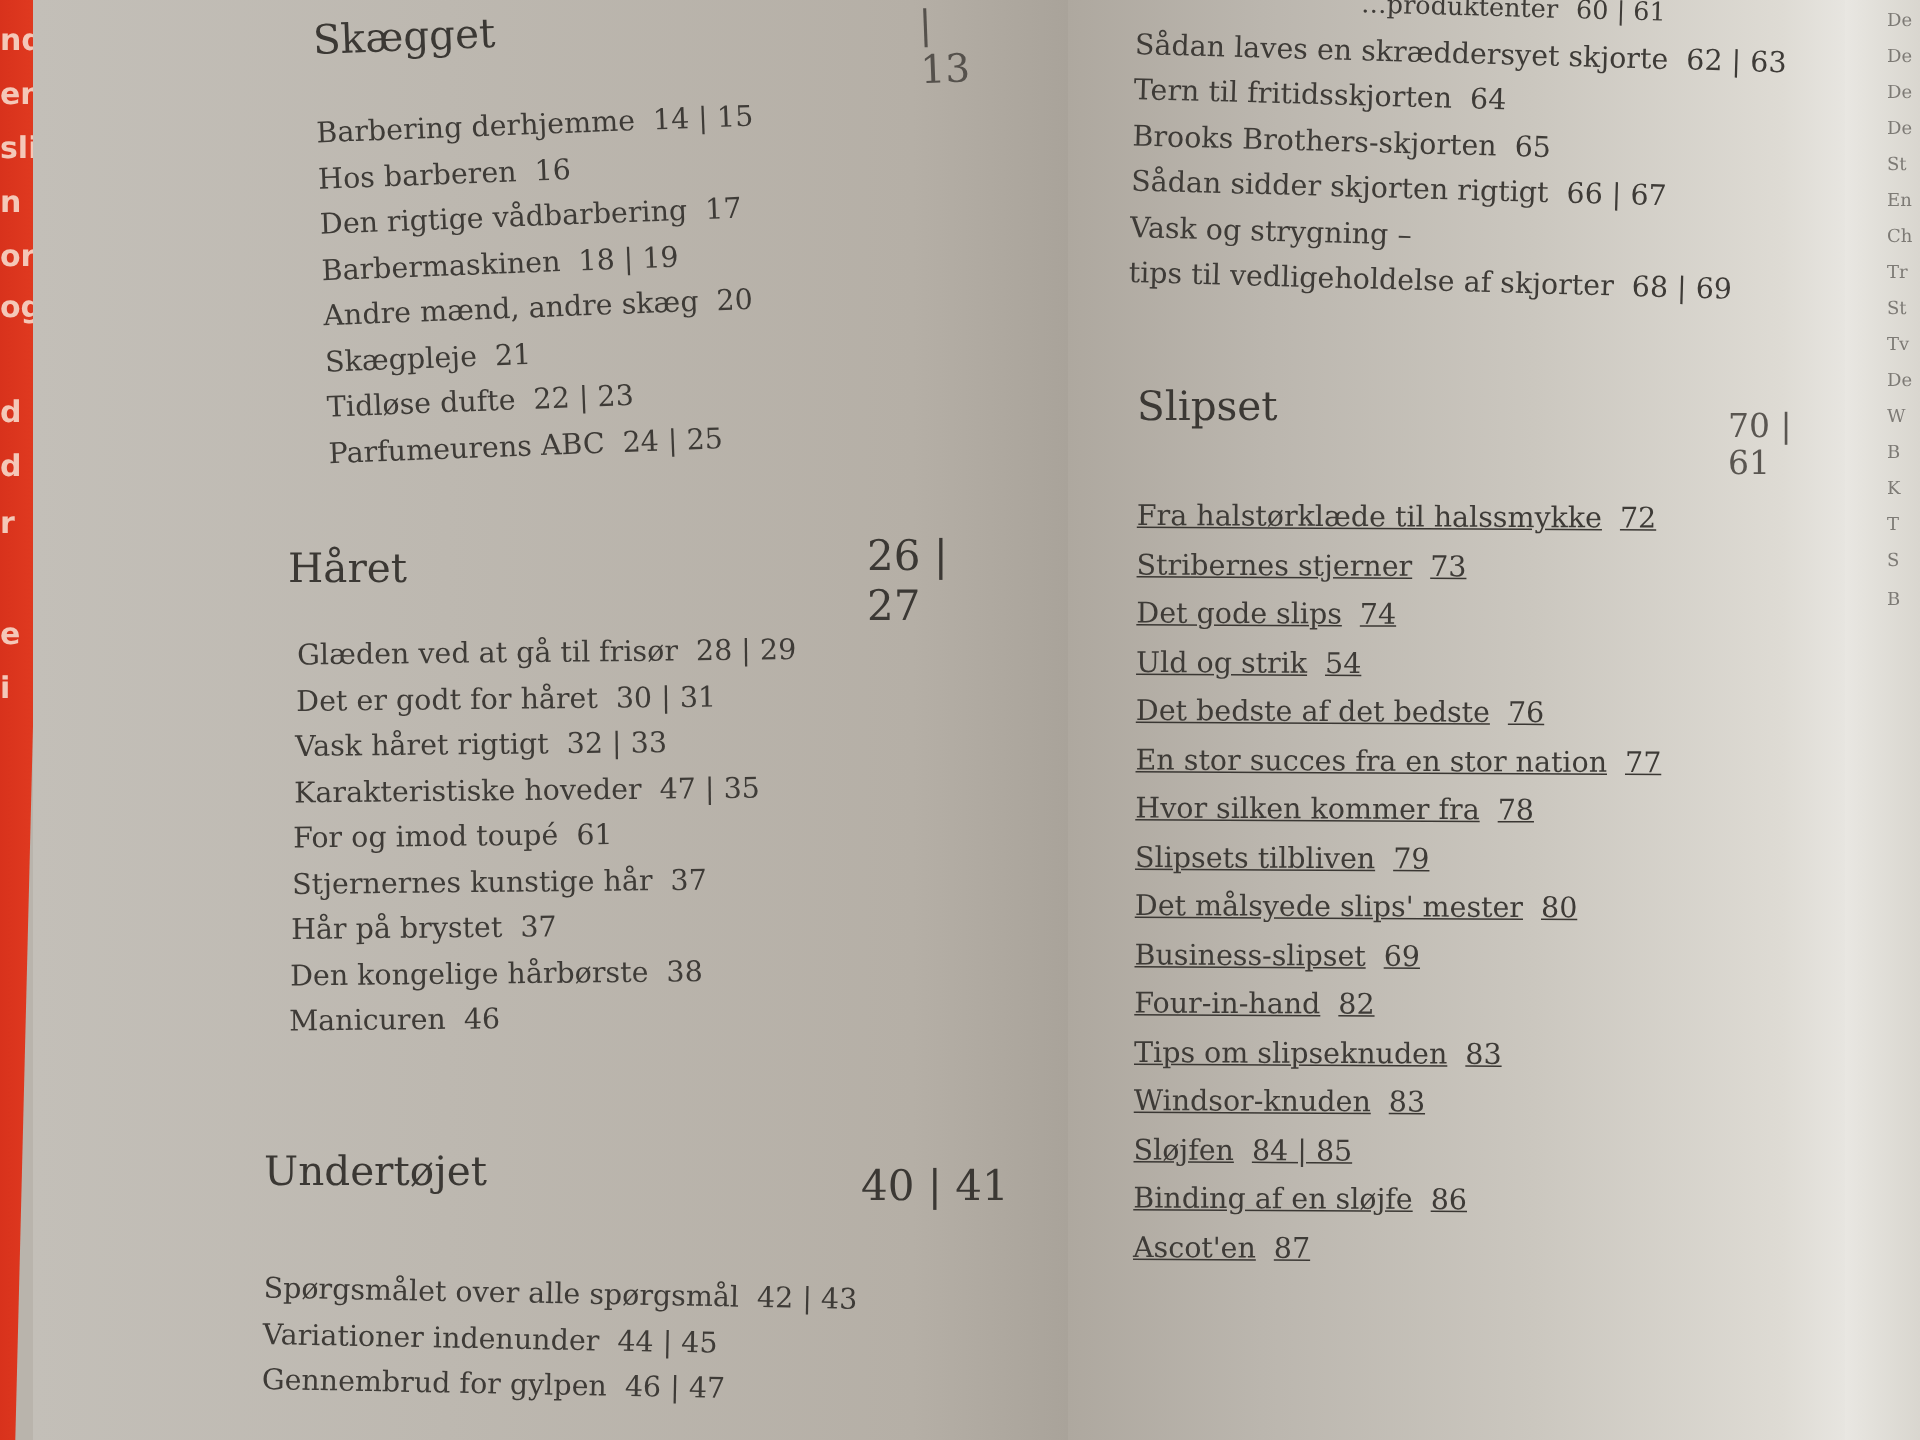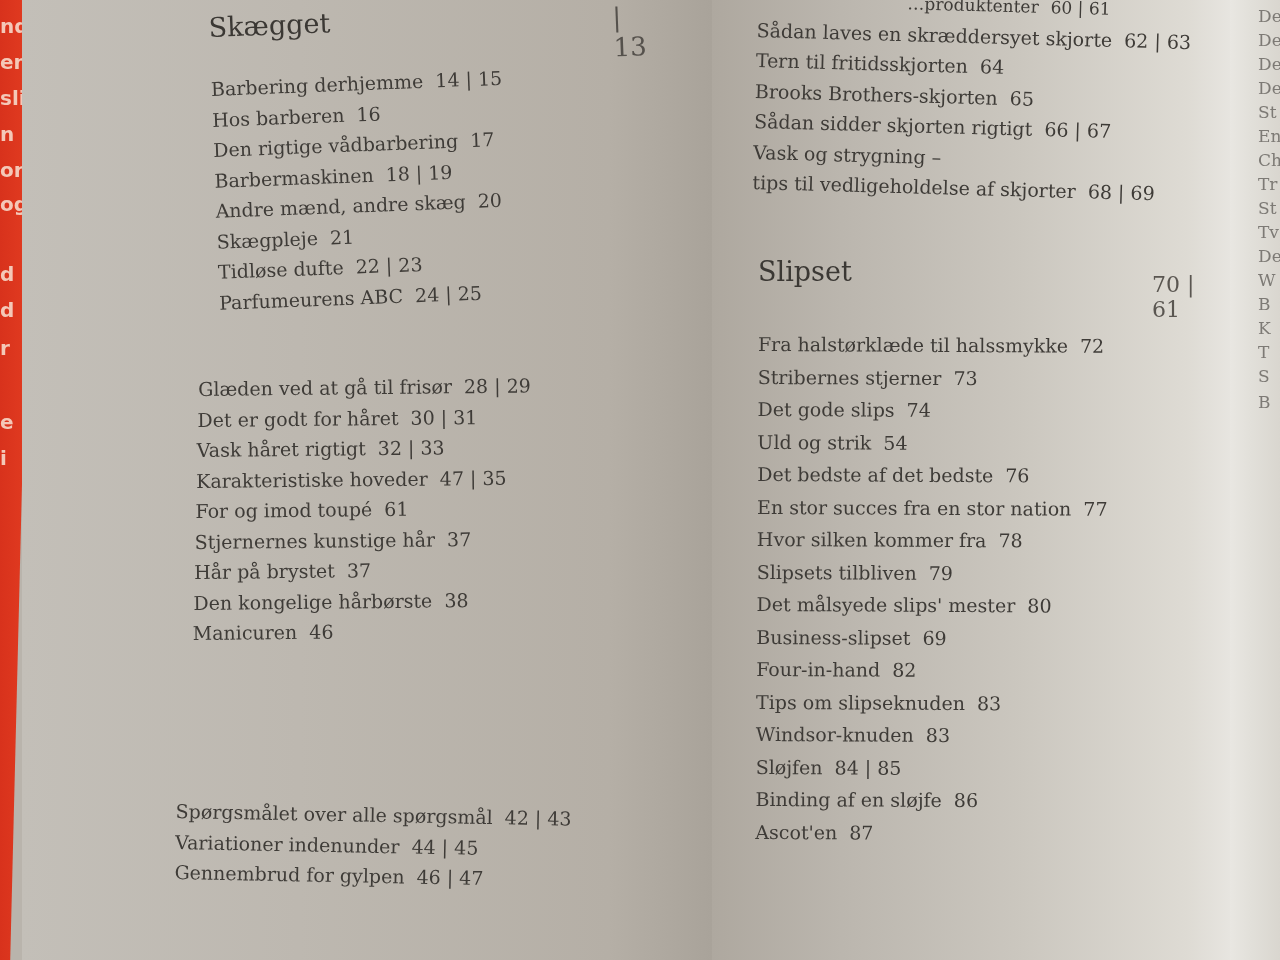--- a/index.html
+++ b/index.html
@@ -26,21 +26,21 @@
     }
     .page-right {
       position: absolute; left: 712px; top: 0; width: 518px; height: 960px;
       background: linear-gradient(90deg, #aea89f 0%, #bbb6ae 25%, #cbc7bf 60%, #dedbd4 92%, #e7e5e0 100%);
     }
     .page-edge {
       position: absolute; left: 1230px; top: 0; width: 50px; height: 960px;
       background: linear-gradient(90deg, #e9e7e2 0%, #e2e0da 40%, #d9d6cf 100%);
     }
     .edge-frag {
-      position: absolute; left: 1258px; font-size: 17px; color: #7d7a75;
+      position: absolute; left: 1258px; font-size: 12px; color: #7d7a75;
       white-space: nowrap; overflow: hidden; width: 22px;
     }
     .section { position: absolute; }
     .sec-head { position: relative; height: 48px; }
     .sec-title { position: absolute; left: 0; top: 0; font-size: 27px; color: #3b3834; }
     .sec-pages { position: absolute; top: 0; font-size: 28px; color: #3b3834; }
     .entries { list-style: none; margin: 0; padding: 0; }
     .entry { font-size: 19px; line-height: 30.5px; white-space: nowrap; color: #3e3b37; }
     .entry .pg { margin-left: 12px; }
     .pg-fade { position: absolute; top: -24px; left: 404px; font-size: 26px; color: #55514c; }
@@ -75,34 +75,42 @@
       <li class="entry"><span>Den rigtige vådbarbering</span><span class="pg">17</span></li>
       <li class="entry"><span>Barbermaskinen</span><span class="pg">18 | 19</span></li>
       <li class="entry"><span>Andre mænd, andre skæg</span><span class="pg">20</span></li>
       <li class="entry"><span>Skægpleje</span><span class="pg">21</span></li>
       <li class="entry"><span>Tidløse dufte</span><span class="pg">22 | 23</span></li>
       <li class="entry"><span>Parfumeurens ABC</span><span class="pg">24 | 25</span></li>
     </ul>
   </div>
 
   <div class="section" style="left:170px; top:362px; width:480px;">
+    <div class="sec-head">
+      <span class="sec-title" style="top:2px">Håret</span>
+      <span class="sec-pages" style="left:386px; top:-8px">26 | 27</span>
+    </div>
     <ul class="entries" style="margin-top:12px; transform: rotate(-0.6deg); transform-origin: left top;">
       <li class="entry" style="padding-left:6px"><span>Glæden ved at gå til frisør</span><span class="pg">28 | 29</span></li>
       <li class="entry" style="padding-left:5px"><span>Det er godt for håret</span><span class="pg">30 | 31</span></li>
       <li class="entry" style="padding-left:4px"><span>Vask håret rigtigt</span><span class="pg">32 | 33</span></li>
       <li class="entry" style="padding-left:3px"><span>Karakteristiske hoveder</span><span class="pg">47 | 35</span></li>
       <li class="entry" style="padding-left:2px"><span>For og imod toupé</span><span class="pg">61</span></li>
       <li class="entry" style="padding-left:1px"><span>Stjernernes kunstige hår</span><span class="pg">37</span></li>
       <li class="entry"><span>Hår på brystet</span><span class="pg">37</span></li>
       <li class="entry" style="margin-left:-1px"><span>Den kongelige hårbørste</span><span class="pg">38</span></li>
       <li class="entry" style="margin-left:-2px"><span>Manicuren</span><span class="pg">46</span></li>
     </ul>
   </div>
 
   <div class="section" style="left:154px; top:766px; width:500px;">
+    <div class="sec-head">
+      <span class="sec-title">Undertøjet</span>
+      <span class="sec-pages" style="left:398px; top:8px">40 | 41</span>
+    </div>
     <ul class="entries" style="margin-top:30px; transform: rotate(1.1deg); transform-origin: left top;">
       <li class="entry"><span>Spørgsmålet over alle spørgsmål</span><span class="pg">42 | 43</span></li>
       <li class="entry"><span>Variationer indenunder</span><span class="pg">44 | 45</span></li>
       <li class="entry"><span>Gennembrud for gylpen</span><span class="pg">46 | 47</span></li>
     </ul>
   </div>
 </div>
 
 <div class="page-right">
 
@@ -111,21 +119,21 @@
       <li class="entry" style="padding-left:150px; font-size:17px"><span>…produktenter</span><span class="pg">60 | 61</span></li>
       <li class="entry"><span>Sådan laves en skræddersyet skjorte</span><span class="pg">62 | 63</span></li>
       <li class="entry"><span>Tern til fritidsskjorten</span><span class="pg">64</span></li>
       <li class="entry"><span>Brooks Brothers-skjorten</span><span class="pg">65</span></li>
       <li class="entry"><span>Sådan sidder skjorten rigtigt</span><span class="pg">66 | 67</span></li>
       <li class="entry"><span>Vask og strygning –</span><span class="pg"></span></li>
       <li class="entry"><span>tips til vedligeholdelse af skjorter</span><span class="pg">68 | 69</span></li>
     </ul>
   </div>
 
-  <div class="section" style="left:46px; top:256px; width:460px;">
+  <div class="section" style="left:46px; top:256px; width:460px;text-decoration:underline;">
     <div class="sec-head">
       <span class="sec-title">Slipset</span>
       <span class="sec-pages" style="left:394px; top:16px; font-size:22px; color:#5a5651;">70 | 61</span>
     </div>
     <ul class="entries" style="margin-top:24px; transform: rotate(0.3deg); transform-origin: left top;">
       <li class="entry" style="line-height:32.5px"><span>Fra halstørklæde til halssmykke</span><span class="pg">72</span></li>
       <li class="entry" style="line-height:32.5px"><span>Stribernes stjerner</span><span class="pg">73</span></li>
       <li class="entry" style="line-height:32.5px"><span>Det gode slips</span><span class="pg">74</span></li>
       <li class="entry" style="line-height:32.5px"><span>Uld og strik</span><span class="pg">54</span></li>
       <li class="entry" style="line-height:32.5px"><span>Det bedste af det bedste</span><span class="pg">76</span></li>

